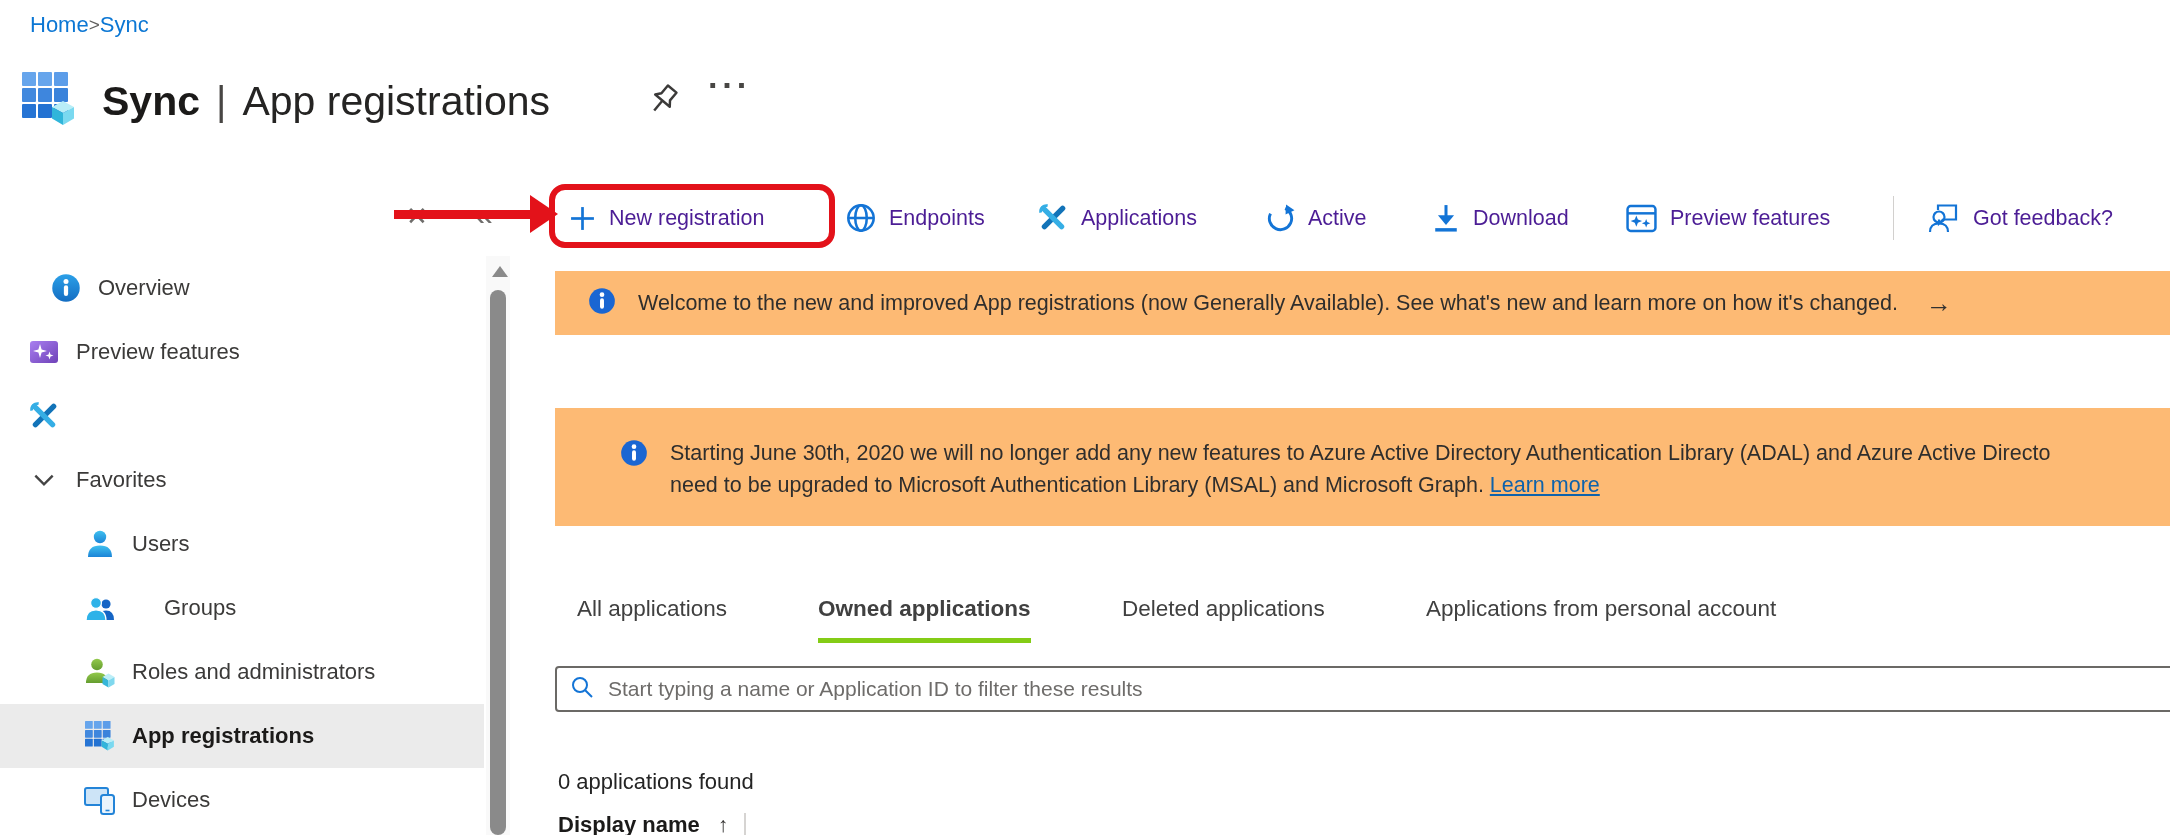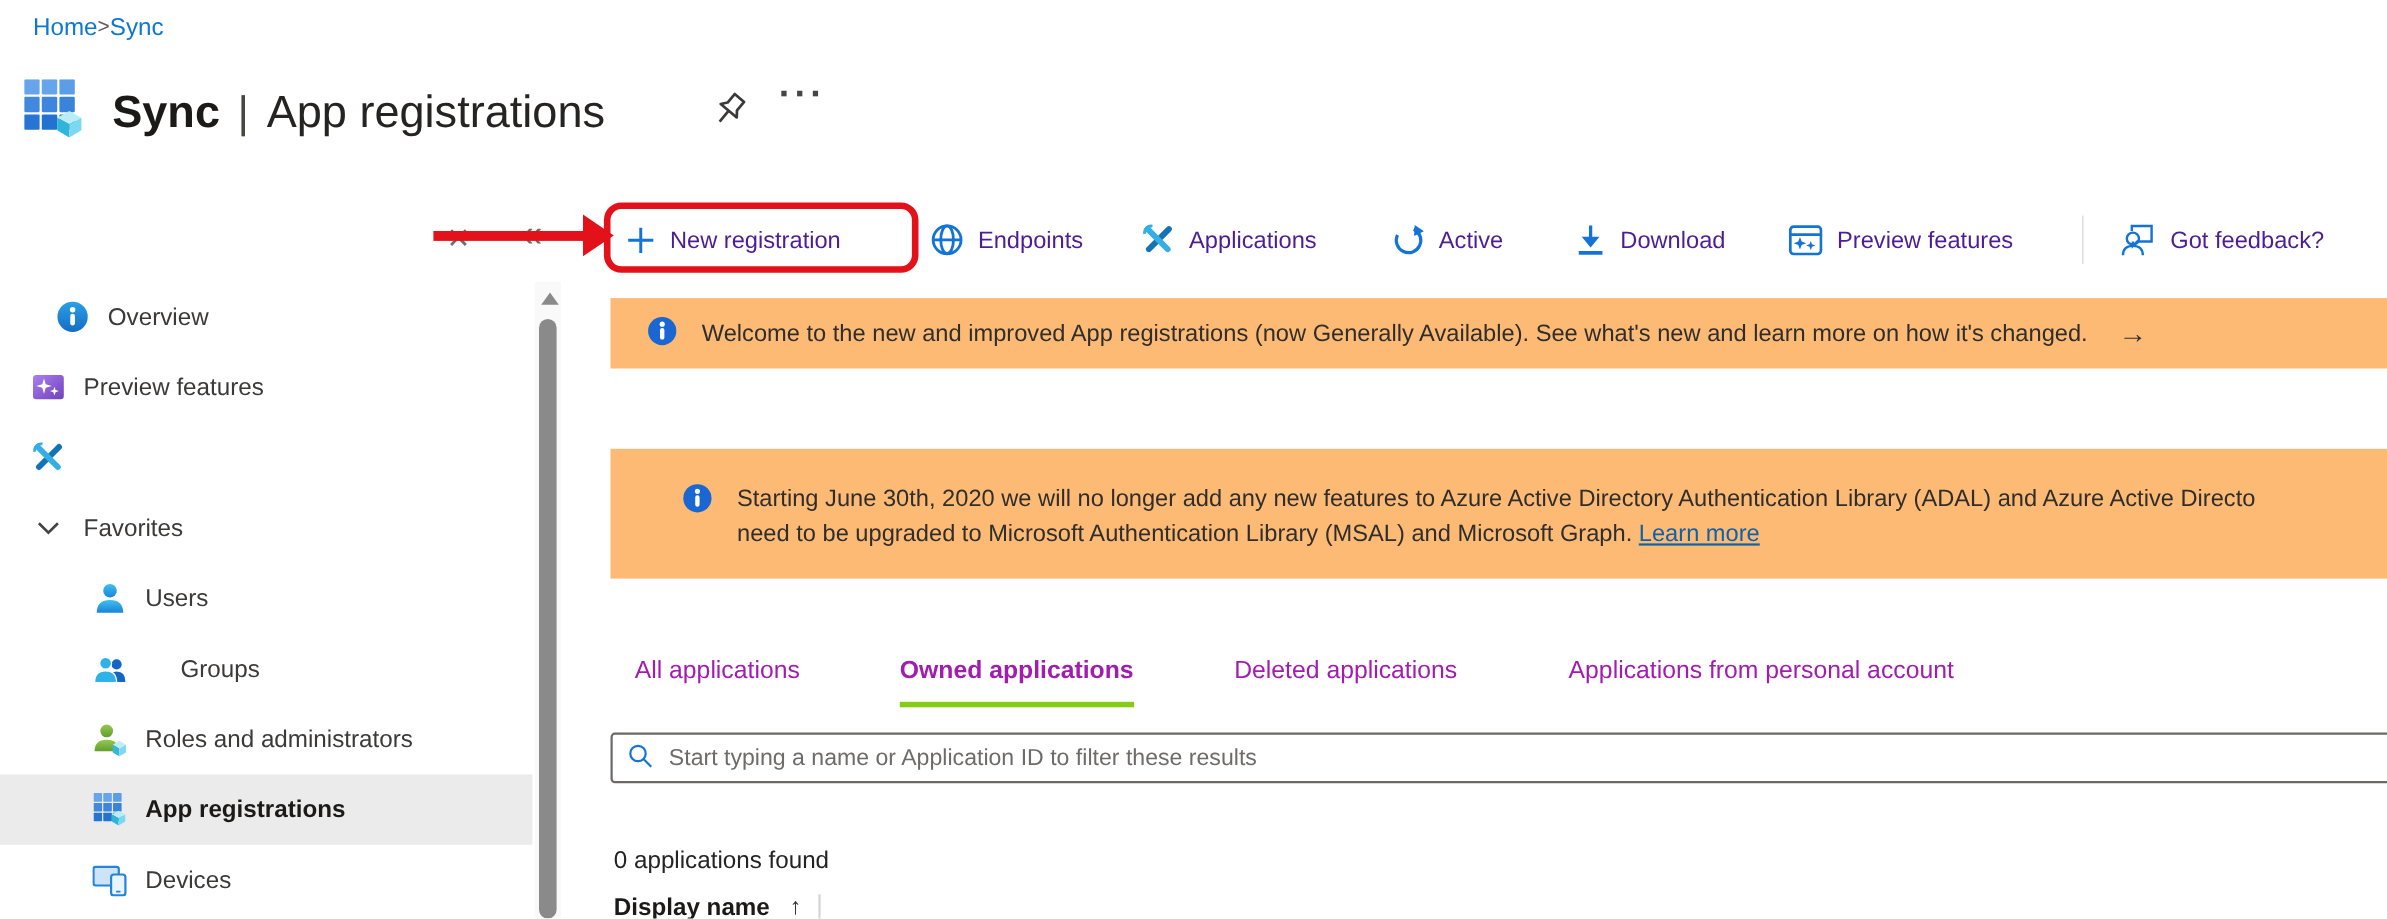--- a/index.html
+++ b/index.html
@@ -60,21 +60,21 @@
   .banner1 .btext{margin-left:22px;font-size:21.5px;color:#2f2e2d;white-space:nowrap;}
   .b-arrow{margin-left:28px;font-size:26px;color:#323130;cursor:pointer;}
   .banner2{left:555px;top:408px;width:1615px;height:118px;align-items:flex-start;justify-content:flex-end;}
   .banner2 .iicon{margin-top:31px;}
   .b2text{margin-left:22px;margin-top:29px;font-size:21.5px;line-height:32px;color:#2f2e2d;}
   .b2l1{white-space:nowrap;overflow:hidden;width:1500px;}
   .iicon{flex:none;margin-left:33px;}
   .learn-more{color:#0e62ab;text-decoration:underline;cursor:pointer;}
 
   
-  .tab{position:absolute;top:596px;font-size:22.5px;color:#a21caf;padding-bottom:16px;cursor:pointer;white-space:nowrap;}
+  .tab{position:absolute;top:596px;font-size:22.5px;color:#404040;padding-bottom:16px;cursor:pointer;white-space:nowrap;}
   .tab.active{font-weight:700;border-bottom:5px solid #84cc16;}
   .tab1{left:577px;} .tab2{left:818px;} .tab3{left:1122px;} .tab4{left:1426px;}
 
   
   .search-box{left:555px;top:666px;width:1625px;height:46px;border:2px solid #6b6966;border-radius:4px;
               box-sizing:border-box;display:flex;align-items:center;padding-left:13px;background:#fff;}
   .search-box input{border:none;outline:none;flex:1;font-size:21px;margin-left:12px;
                     font-family:"Liberation Sans",sans-serif;color:#323130;background:transparent;}
   .search-box input::placeholder{color:#6e6c6a;}
 

